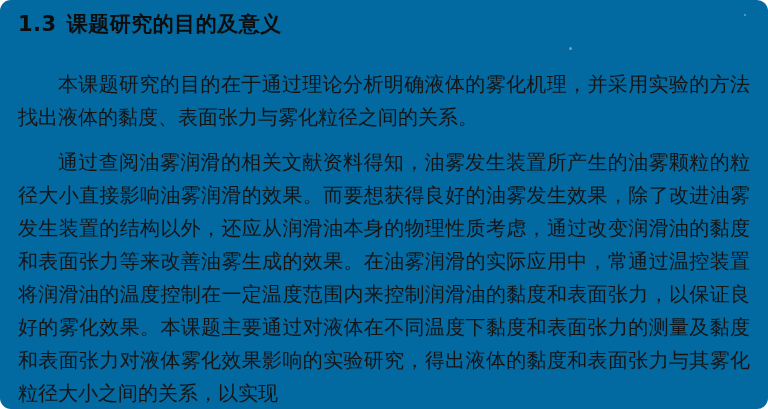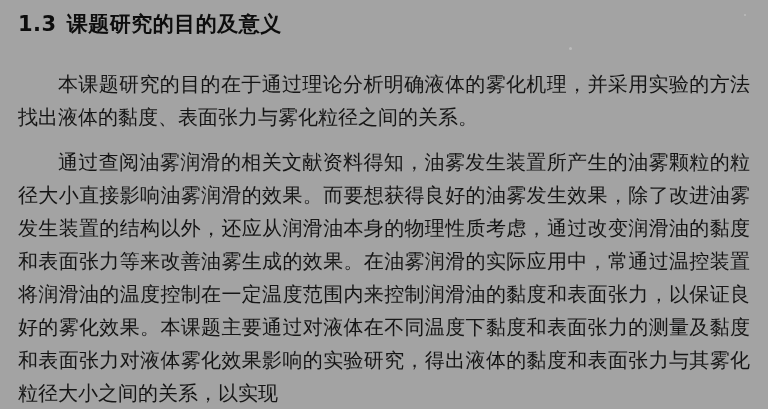--- a/index.html
+++ b/index.html
@@ -13,21 +13,22 @@
     font-family: "DejaVu Sans", "Liberation Sans", sans-serif;
     color: #111111;
     overflow: hidden;
   }
   .page {
     position: relative;
     width: 768px;
     height: 409px;
     box-sizing: border-box;
     padding: 12px;
-    background: #a3a3a3;
+    background: #0369a1;
+    border-radius: 11px;
   }
   .heading {
     position: absolute;
     left: 18px;
     top: 10px;
     font-size: 21px;
     font-weight: bold;
     letter-spacing: 0.5px;
     color: #0d0d0d;
     white-space: nowrap;

